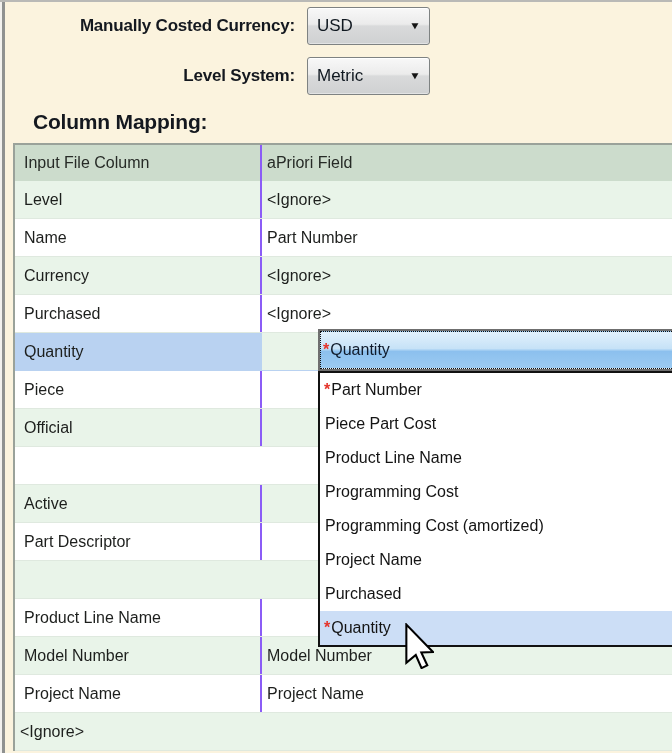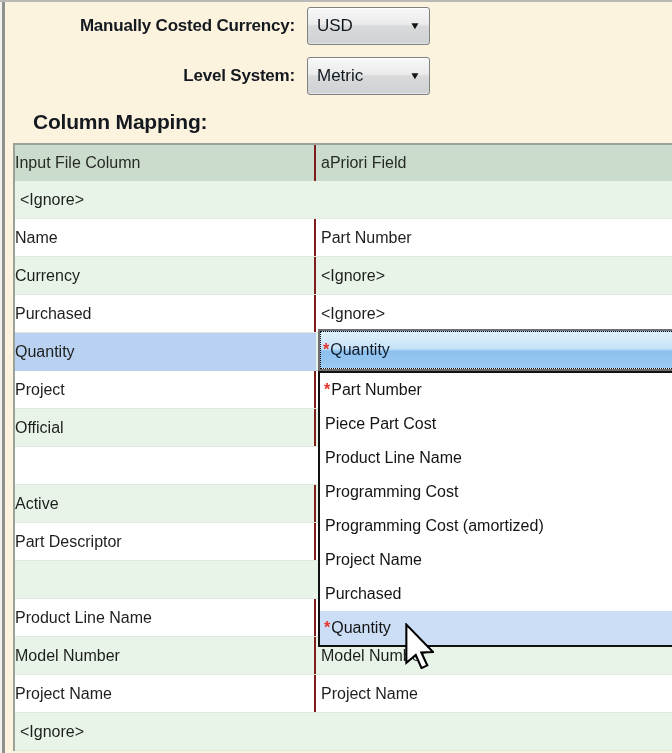--- a/index.html
+++ b/index.html
@@ -31,21 +31,21 @@
   .section-label{position:absolute;left:16px;top:110px;font-weight:bold;
     font-size:21px;color:#14181f;letter-spacing:-0.2px;margin-left:17px;}
 
   
   .table{
     position:absolute;left:13px;top:143px;width:659px;
     border-left:2px solid #9aa29a;border-top:2px solid #9aa29a;
     font-size:16px;color:#1d1f1d;
   }
   .thead{display:flex;height:36px;background:#ccdccc;align-items:center;color:#272b27;}
-  .c1{width:301px;border-right:2px solid #7f1d1d;box-sizing:border-box;
+  .c1{width:247px;padding-left:9px;border-right:2px solid #8b5cf6;box-sizing:border-box;
       height:100%;display:flex;align-items:center;}
   .c2{flex:1;padding-left:5px;height:100%;display:flex;align-items:center;}
   .trow{display:flex;height:38px;background:#ffffff;box-sizing:border-box;
         border-bottom:1px solid #dfe9df;}
   .tbody .trow:nth-child(odd){background:#e9f4e9;}
   .trow.selected{border-bottom-color:#b9d2f1;}
   .trow.selected .c1{background:#b9d2f1;border-right-color:#b9d2f1;}
   .trow.selected .c2{background:#e9f4e9;}
 
   
@@ -100,40 +100,41 @@
 
 <div class="section-label">Column Mapping:</div>
 
 <div class="table">
   <div class="thead">
     <div class="c1">Input File Column</div>
     <div class="c2">aPriori Field</div>
   </div>
   <div class="tbody">
     <div class="trow">
+      <div class="c1">Level</div>
       <div class="c2">&lt;Ignore&gt;</div>
     </div>
     <div class="trow">
       <div class="c1">Name</div>
       <div class="c2">Part Number</div>
     </div>
     <div class="trow">
       <div class="c1">Currency</div>
       <div class="c2">&lt;Ignore&gt;</div>
     </div>
     <div class="trow">
       <div class="c1">Purchased</div>
       <div class="c2">&lt;Ignore&gt;</div>
     </div>
     <div class="trow selected">
       <div class="c1">Quantity</div>
       <div class="c2"></div>
     </div>
     <div class="trow">
-      <div class="c1">Project</div>
+      <div class="c1">Piece</div>
       <div class="c2"></div>
     </div>
     <div class="trow">
       <div class="c1">Official</div>
       <div class="c2"></div>
     </div>
     <div class="trow">
       <div class="c2"></div>
     </div>
     <div class="trow">

